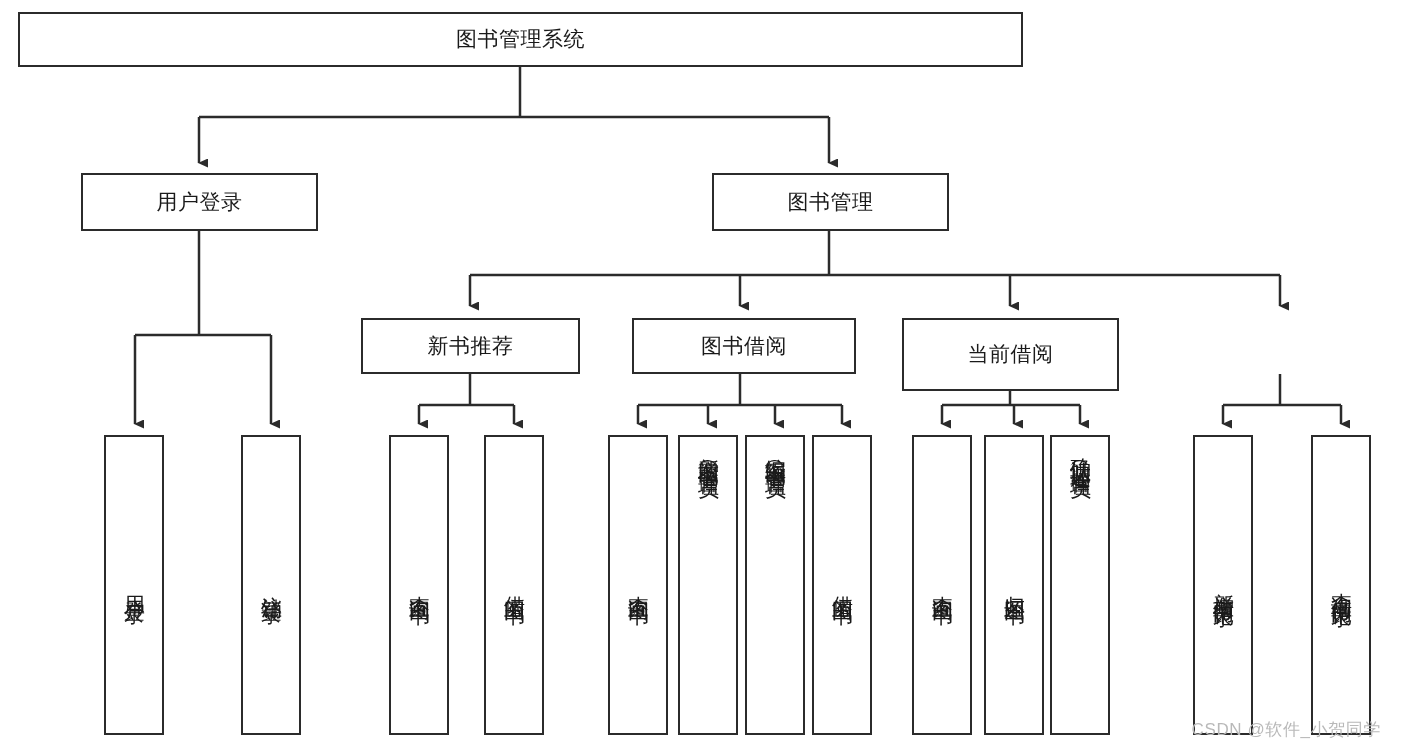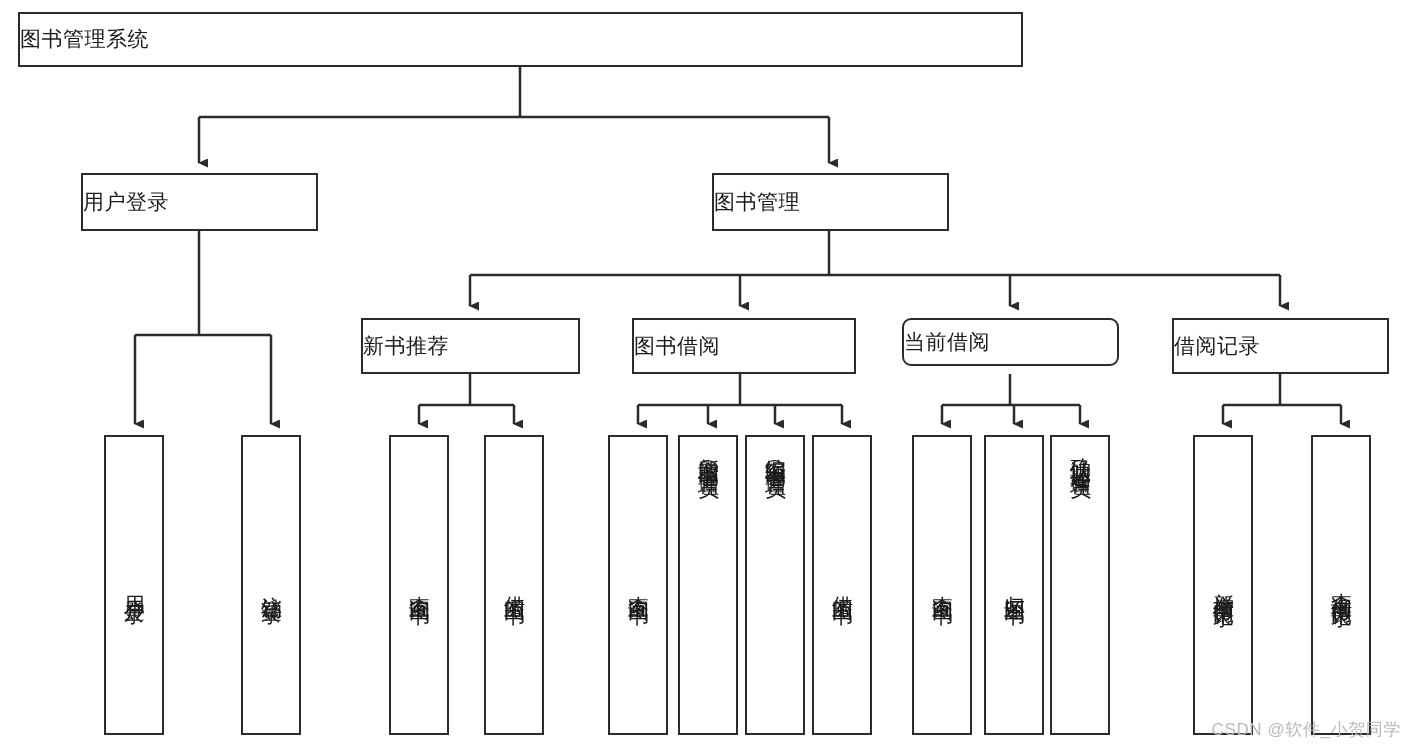--- a/index.html
+++ b/index.html
@@ -26,21 +26,21 @@
     height: 747px;
     pointer-events: none;
   }
   .node {
     position: absolute;
     box-sizing: border-box;
     background: #ffffff;
     border: 2px solid #2b2b2b;
     display: flex;
     align-items: center;
-    justify-content: flex-start;
+    justify-content: center;
     text-align: center;
     color: #1a1a1a;
   }
   .node .label {
     font-size: 21px;
     line-height: 1.15;
     letter-spacing: 0.5px;
     white-space: nowrap;
   }
   .node.leaf {
@@ -54,21 +54,21 @@
     line-height: 1.18;
     letter-spacing: 3px;
     white-space: nowrap;
   }
   .node.leaf.top .label {
     align-self: flex-start;
     margin-top: 4px;
   }
   #watermark {
     position: absolute;
-    right: 4px;
+    right: 24px;
     bottom: 6px;
     font-size: 17px;
     color: #b9b9b9;
     letter-spacing: 0.6px;
     white-space: nowrap;
     user-select: none;
   }
 </style>
 </head>
 <body>
@@ -139,27 +139,24 @@
   </div>
 
   <div class="node" style="left:712px; top:173px; width:237px; height:58px;">
     <span class="label">图书管理</span>
   </div>
 
   <div class="node" style="left:632px; top:318px; width:224px; height:56px;">
     <span class="label">图书借阅</span>
   </div>
 
-  <div class="node" style="left:902px; top:318px; width:217px; height:48px;border-radius:9px;">
+  <div class="node" style="left:902px; top:318px; width:217px; height:73px;">
     <span class="label">当前借阅</span>
   </div>
 
-  <div class="node" style="left:1172px; top:318px; width:217px; height:56px;">
-    <span class="label">借阅记录</span>
-  </div>
 
   <div class="node leaf" style="left:104px; top:435px; width:60px; height:300px;">
     <span class="label">用户登录</span>
   </div>
 
   <div class="node leaf" style="left:241px; top:435px; width:60px; height:300px;">
     <span class="label">注销登录</span>
   </div>
 
   <div class="node leaf" style="left:389px; top:435px; width:60px; height:300px;">

